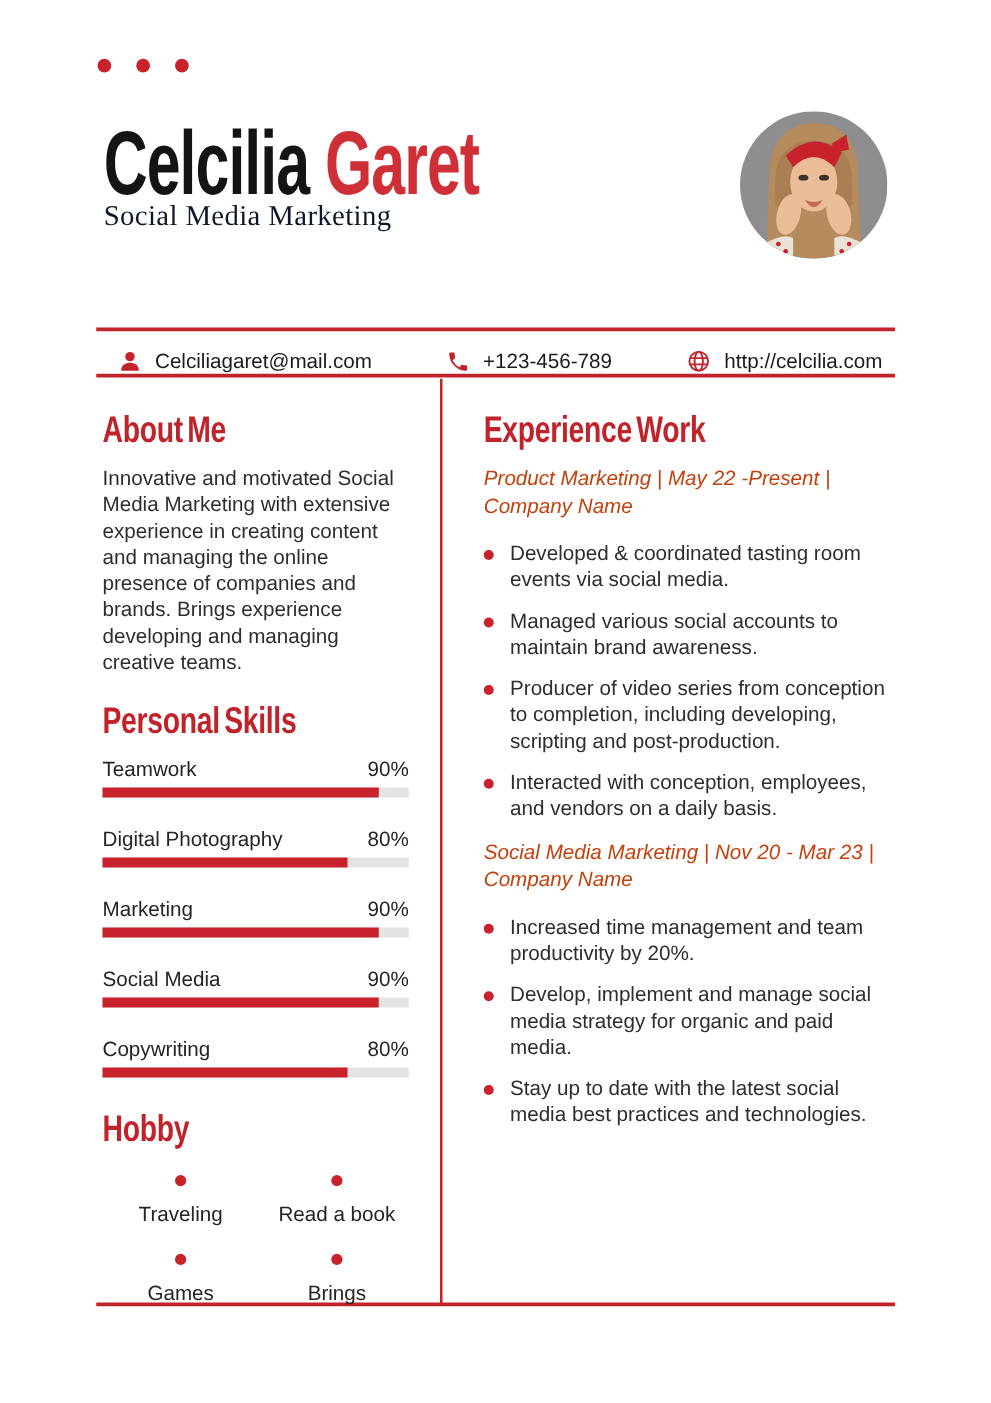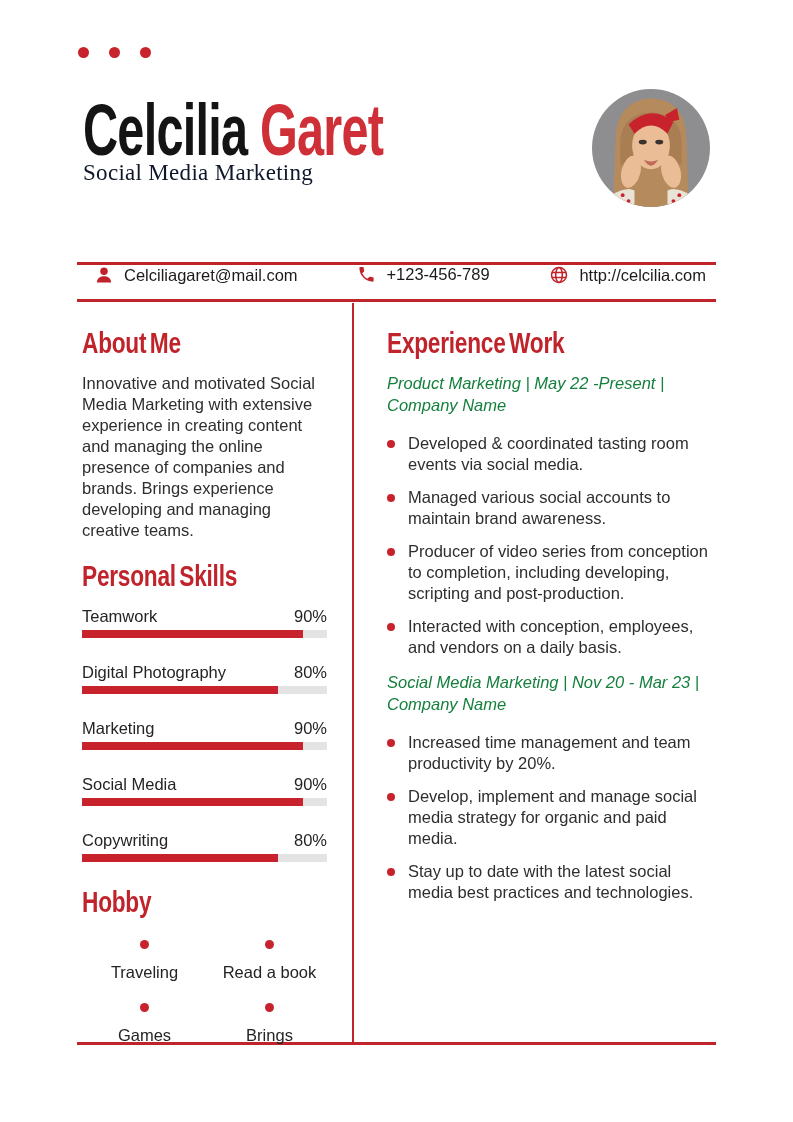--- a/index.html
+++ b/index.html
@@ -33,21 +33,21 @@
   .photo {
     position:absolute; left:592px; top:89px; width:118px; height:118px;
     border-radius:50%; overflow:hidden;
   }
   .photo svg { display:block; width:100%; height:100%; }
 
   
   .contact-bar {
     position:absolute; left:77px; top:262px; width:639px; height:40px;
     border-top:3px solid #C1232B; border-bottom:3px solid #C1232B;
-    display:flex; align-items:flex-start; justify-content:space-between;
+    display:flex; align-items:flex-end; justify-content:space-between;
     padding:0 10px 0 17px;
   }
   .contact-item { display:flex; align-items:center; gap:10px; font-size:16.5px; color:#1b1b1b; }
   .contact-item svg { display:block; }
 
   
   .divider-v { position:absolute; left:352px; top:303px; width:2px; height:740px; background:#C1232B; }
   .rule-bottom { position:absolute; left:77px; top:1042px; width:639px; height:3px; background:#C1232B; }
 
   
@@ -67,21 +67,21 @@
   .skill-head { display:flex; justify-content:space-between; width:245px; font-size:16.5px; line-height:20px; color:#242424; margin-bottom:4px; }
   .track { width:245px; height:8px; background:#E3E3E3; }
   .fill  { height:8px; background:#C8232C; }
 
   #hobby-title { margin-top:14px; margin-bottom:24px; }
   .hobby-grid { display:grid; grid-template-columns:125px auto; row-gap:20px; }
   .hobby-item { display:flex; align-items:center; gap:12px; font-size:16.5px; line-height:22px; color:#242424;flex-direction:column; }
   .h-dot { width:9px; height:9px; border-radius:50%; background:#C8232C; flex:none; }
 
   .job-title {
-    font-size:16.5px; font-style:italic; line-height:21.5px; color:#15803d;
+    font-size:16.5px; font-style:italic; line-height:21.5px; color:#c2410c;
     white-space:pre-line; margin-bottom:17px;
   }
   .job2 { margin-top:14px; }
   .bullets { list-style:none; }
   .bullets li { display:flex; margin-bottom:12px; }
   .b-dot { width:8px; height:8px; border-radius:50%; background:#C8232C; flex:none; margin-top:6.5px; margin-right:13px; }
   .b-text { font-size:16.5px; line-height:21px; color:#2e2e2e; white-space:pre-line; flex:1; }
 </style>
 </head>
 <body>

